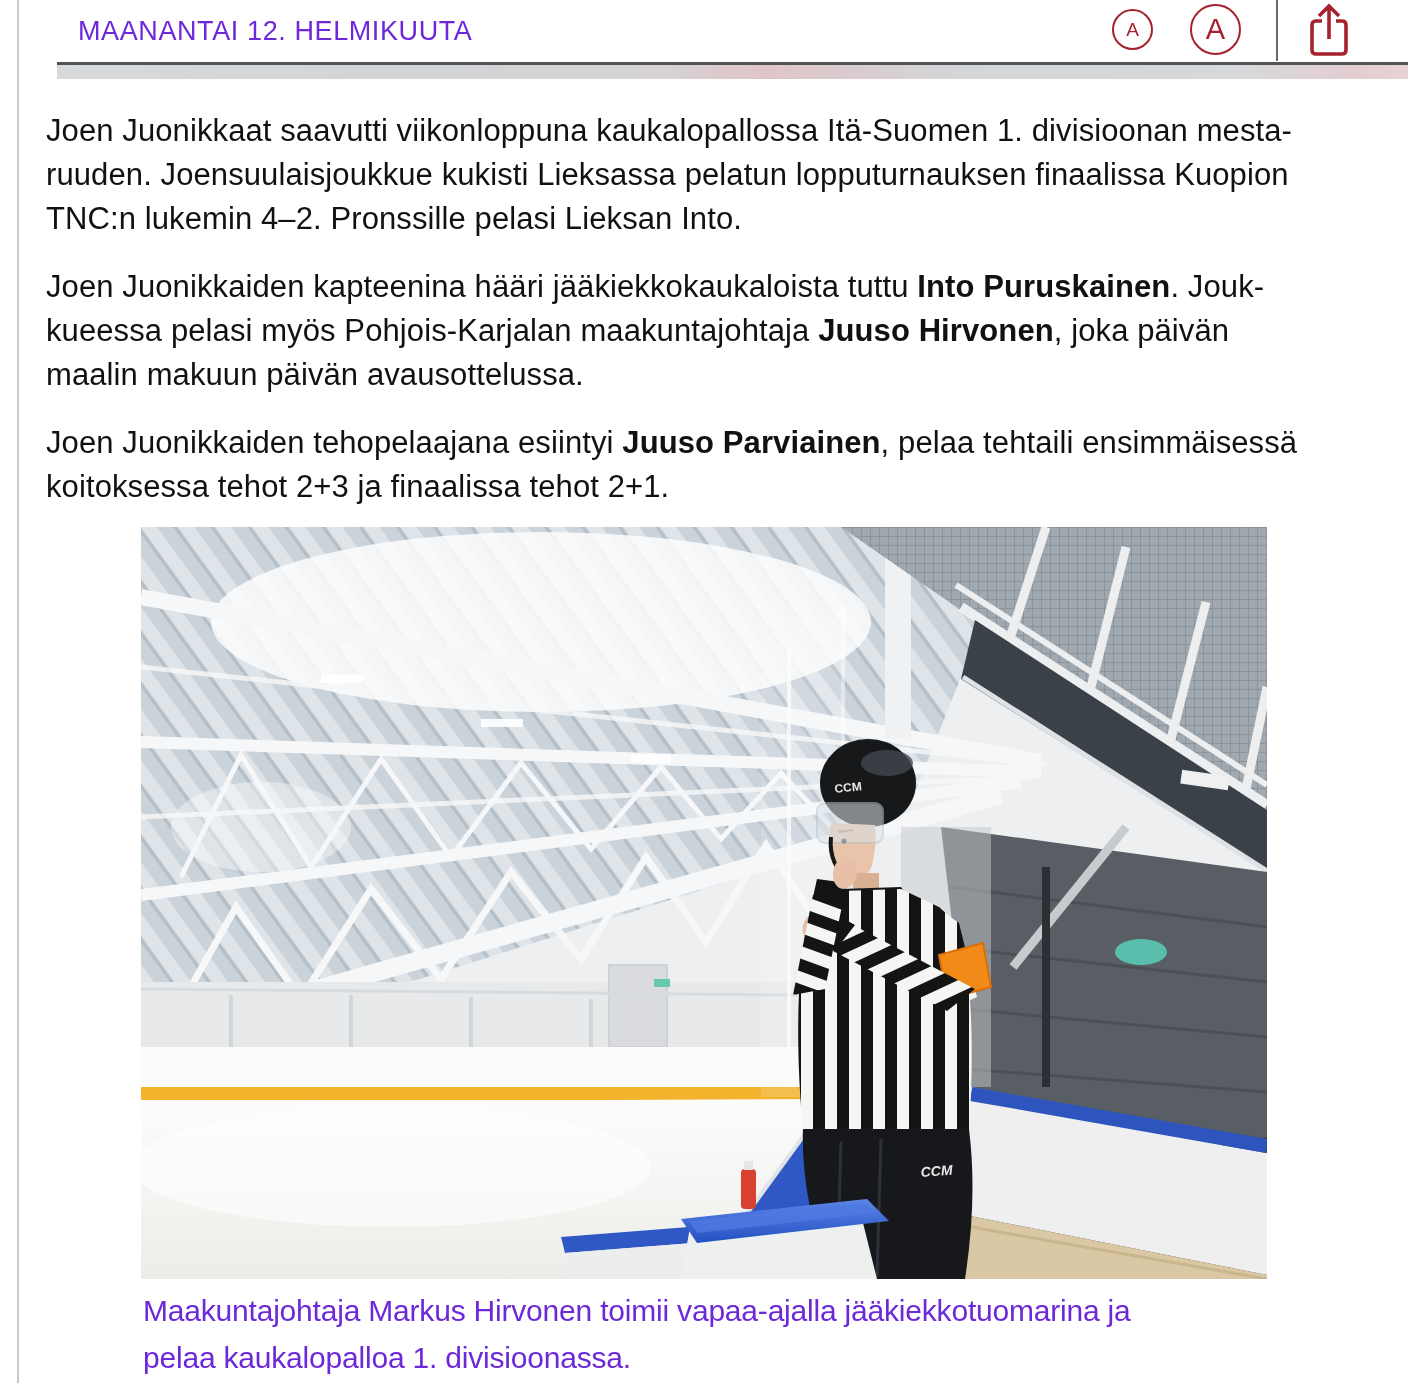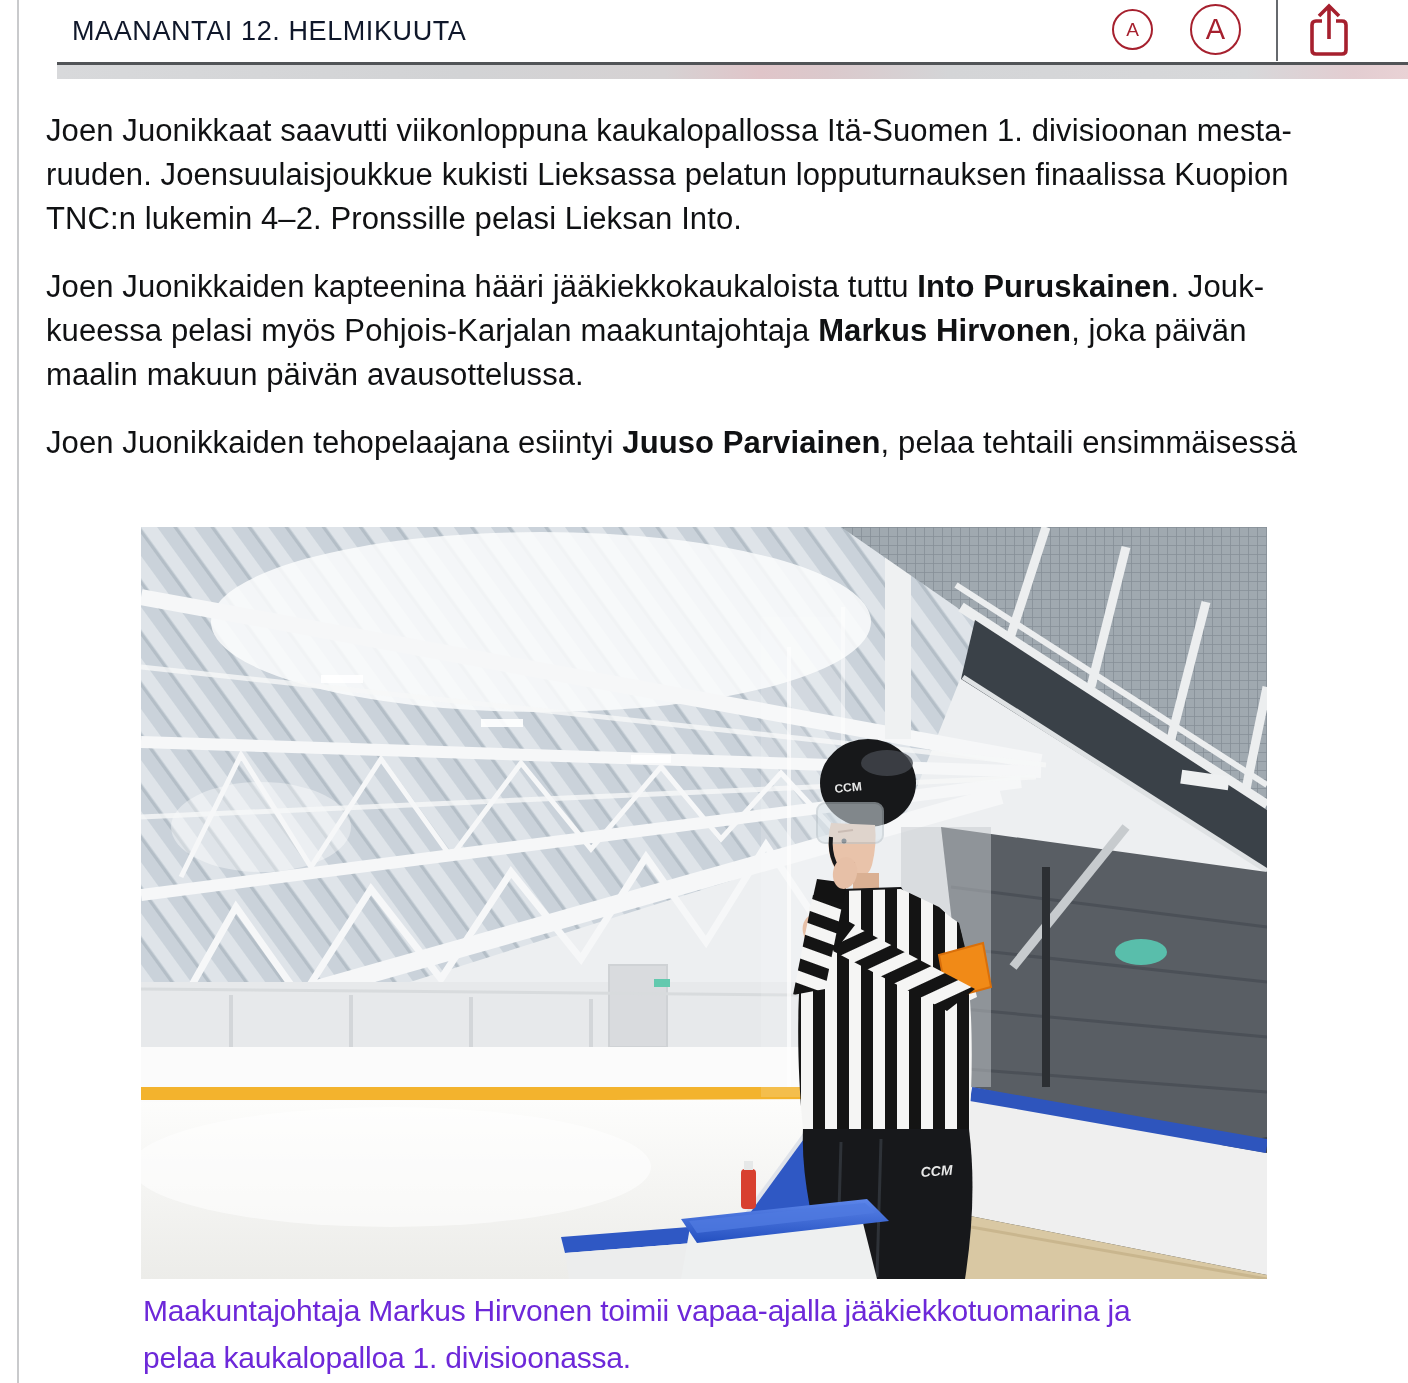--- a/index.html
+++ b/index.html
@@ -1,19 +1,19 @@
 <!DOCTYPE html>
 <html><head>
 <meta charset="utf-8">
 <style>
   html,body{margin:0;padding:0;background:#ffffff;}
   #screen{position:relative;width:1408px;height:1383px;background:#ffffff;overflow:hidden;
           font-family:"Liberation Sans",sans-serif;color:#101113;}
   .edge-line{position:absolute;left:17px;top:0;width:2px;height:100%;background:#c9cacc;}
-  .date{position:absolute;left:72px;top:16px;font-size:27px;color:#0f172a;letter-spacing:.6px;}
+  .date{position:absolute;left:78px;top:16px;font-size:27px;color:#6d28d9;letter-spacing:.6px;}
   .circle-btn{position:absolute;border:2.5px solid #a6202e;border-radius:50%;color:#a6202e;
               display:flex;align-items:center;justify-content:center;background:#fff;
               box-sizing:border-box;cursor:pointer;font-family:"Liberation Sans",sans-serif;}
   #btn-a-small{left:1112px;top:9px;width:41px;height:41px;font-size:19px;}
   #btn-a-large{left:1190px;top:4px;width:51px;height:51px;font-size:29px;}
   .hdr-divider{position:absolute;left:1276px;top:0;width:2px;height:61px;background:#66696d;}
   .share-btn{position:absolute;left:1305px;top:1px;width:48px;height:58px;background:none;border:none;padding:0;cursor:pointer;}
   .hdr-rule{position:absolute;left:57px;top:62px;width:1351px;height:3px;background:#515457;}
   .strip{position:absolute;left:57px;top:65px;width:1351px;height:14px;
          background:linear-gradient(90deg,#d8d9db 0%,#d2d3d5 30%,#d6d2d3 45%,#e0c5c9 52%,#dbc9cc 57%,#d4d5d7 66%,#d7d8da 88%,#e3cdd1 96%,#e9d2d5 100%);}
@@ -46,22 +46,22 @@
       <path d="M 17 20 H 11 Q 7 20 7 24 V 49 Q 7 53 11 53 H 37 Q 41 53 41 49 V 24 Q 41 20 37 20 H 31" fill="none" stroke="#a6202e" stroke-width="3.6"></path>
       <path d="M 24 38 V 6 M 14 15 L 24 5 L 34 15" fill="none" stroke="#a6202e" stroke-width="3.6"></path>
     </svg>
   </button>
 
   <div class="hdr-rule"></div>
   <div class="strip"></div>
 
   <div class="body-copy">
       <p class="para"><span>Joen Juonikkaat saavutti viikonloppuna kaukalopallossa Itä-Suomen 1. divisioonan mesta-</span><br><span>ruuden. Joensuulaisjoukkue kukisti Lieksassa pelatun lopputurnauksen finaalissa Kuopion</span><br><span>TNC:n lukemin 4–2. Pronssille pelasi Lieksan Into.</span></p>
-      <p class="para"><span>Joen Juonikkaiden kapteenina hääri jääkiekkokaukaloista tuttu </span><strong>Into Puruskainen</strong><span>. Jouk-</span><br><span>kueessa pelasi myös Pohjois-Karjalan maakuntajohtaja </span><strong>Markus Hirvonen</strong><span>, joka päivän</span><br><span>maalin makuun päivän avausottelussa.</span></p>
-      <p class="para"><span>Joen Juonikkaiden tehopelaajana esiintyi </span><strong>Juuso Parviainen</strong><span>, pelaa tehtaili ensimmäisessä</span><br></p>
+      <p class="para"><span>Joen Juonikkaiden kapteenina hääri jääkiekkokaukaloista tuttu </span><strong>Into Puruskainen</strong><span>. Jouk-</span><br><span>kueessa pelasi myös Pohjois-Karjalan maakuntajohtaja </span><strong>Juuso Hirvonen</strong><span>, joka päivän</span><br><span>maalin makuun päivän avausottelussa.</span></p>
+      <p class="para"><span>Joen Juonikkaiden tehopelaajana esiintyi </span><strong>Juuso Parviainen</strong><span>, pelaa tehtaili ensimmäisessä</span><br><span>koitoksessa tehot 2+3 ja finaalissa tehot 2+1.</span></p>
     </div>
 
   <figure class="photo" aria-label="Jääkiekkotuomari seisoo kaukalon laidalla jäähallissa">
     <svg width="1126" height="752" viewBox="0 0 1126 752">
       <defs>
         <pattern id="deck" width="30" height="30" patternUnits="userSpaceOnUse" patternTransform="rotate(-36)">
           <rect width="30" height="30" fill="#c6cfd7"></rect>
           <rect width="13" height="30" fill="#dde3e8"></rect>
           <rect x="26" width="3" height="30" fill="#aeb9c2"></rect>
         </pattern>

